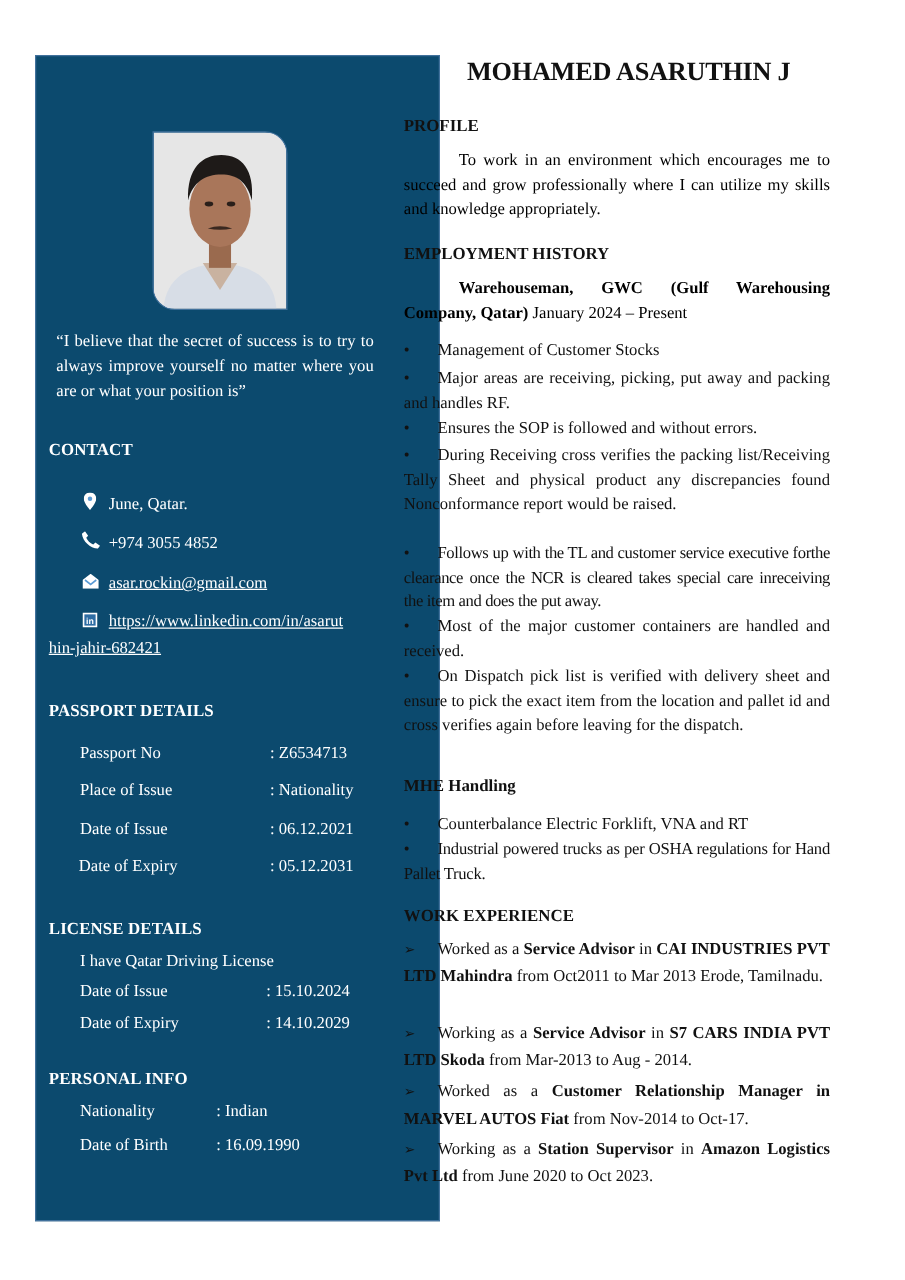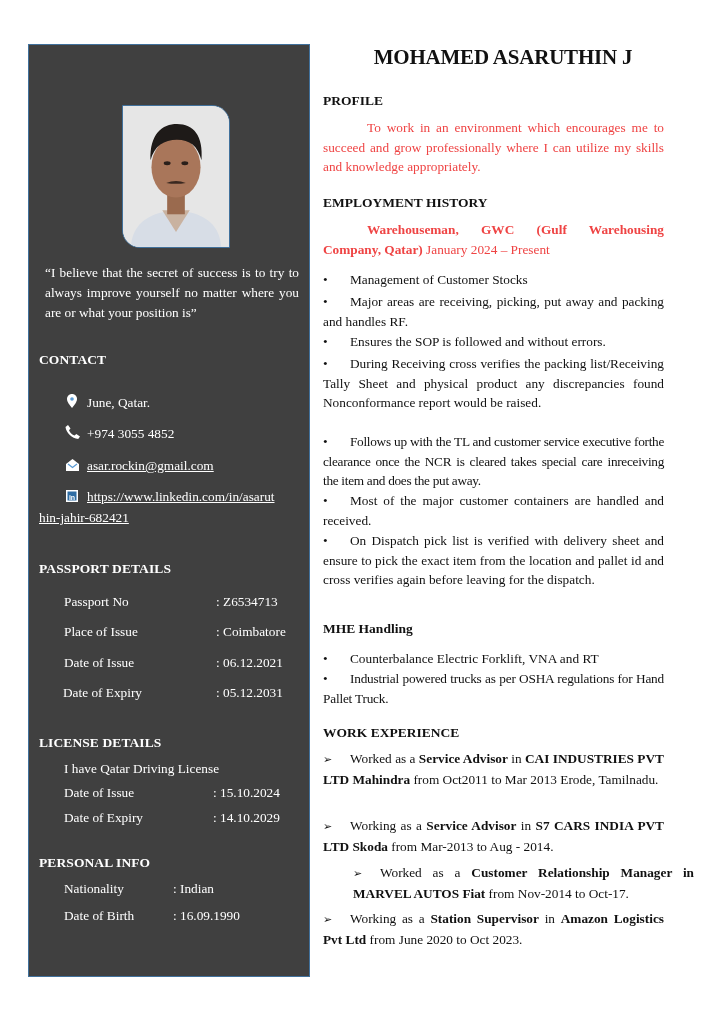--- a/index.html
+++ b/index.html
@@ -1,21 +1,21 @@
 <!DOCTYPE html>
 <html><head>
   <meta charset="utf-8">
   <style>
     * { box-sizing: border-box; margin: 0; padding: 0; }
     html, body { width: 724px; height: 1024px; background: #ffffff; overflow: hidden; }
     body { position: relative; font-family: "Liberation Serif", serif; color: #111; }
 
     .sidebar {
-      position: absolute; left: 28px; top: 44px; width: 282px; height: 933px;
-      background: #404040; border: 1px solid #41719c; color: #ffffff;
+      position: absolute; left: 28px; top: 44px; width: 324px; height: 933px;
+      background: #0c4a6e; border: 1px solid #41719c; color: #ffffff;
       font-family: "Liberation Serif", serif;
     }
     .photo {
       position: absolute; left: 93px; top: 60px; width: 108px; height: 143px;
       border-radius: 0 18px 0 18px; overflow: hidden;
       border: 1px solid #41719c;
       background: linear-gradient(180deg, #e9e9e9 0%, #e2e2e2 100%);
     }
     .photo svg { width: 100%; height: 100%; display: block; }
 
@@ -35,21 +35,21 @@
     .kv { position: absolute; font-size: 13.3px; color: #fff; }
     .kv .k { position: absolute; left: 0; white-space: nowrap; }
     .kv .v { position: absolute; white-space: nowrap; }
 
     .main { position: absolute; left: 323px; top: 44px; width: 360px; }
     .name {
       position: absolute; left: 0; top: 0; width: 360px; text-align: center;
       font-weight: bold; font-size: 21px; color: #111; letter-spacing: -0.2px;
     }
     .heading { position: absolute; left: 0; font-weight: bold; font-size: 13.5px; color: #111; }
-    .para { position: absolute; left: 0; width: 341px; font-size: 13.3px; line-height: 19.5px; text-align: justify; color: #ef4444; }
+    .para { position: absolute; left: 0; width: 341px; font-size: 13.3px; line-height: 19.5px; text-align: justify; color: #000000; }
     .para.indent { text-indent: 44px; }
     .bullet { position: absolute; left: 0; width: 341px; font-size: 13.3px; line-height: 19.5px; text-align: justify; color: #111; }
     .bullet .dot { display: inline-block; width: 27px; }
     .arrow { display: inline-block; width: 27px; font-size: 11px; }
     b { font-weight: bold; }
   </style>
 </head>
 <body>
 
 <div class="sidebar">
@@ -109,21 +109,21 @@
   </div>
 
   <div class="side-heading" style="top:516px;">PASSPORT DETAILS</div>
 
   <div class="kv" style="left:35px; top:549px;">
     <span class="k">Passport No</span>
     <span class="v" style="left:152px;">: Z6534713</span>
   </div>
   <div class="kv" style="left:35px; top:579px;">
     <span class="k">Place of Issue</span>
-    <span class="v" style="left:152px;">: Coimbatore</span>
+    <span class="v" style="left:152px;">: Nationality</span>
   </div>
   <div class="kv" style="left:35px; top:610px;">
     <span class="k">Date of Issue</span>
     <span class="v" style="left:152px;">: 06.12.2021</span>
   </div>
   <div class="kv" style="left:34px; top:640px;">
     <span class="k">Date of Expiry</span>
     <span class="v" style="left:153px;">: 05.12.2031</span>
   </div>
 
@@ -171,16 +171,16 @@
   <div class="heading" style="top:577px;">MHE Handling</div>
   <p class="bullet" style="top:605px;"><span class="dot">•</span><span>Counterbalance Electric Forklift, VNA and RT</span></p>
   <p class="bullet" style="top:625px; letter-spacing:-0.2px;"><span class="dot">•</span><span>Industrial powered trucks as per OSHA regulations for Hand Pallet Truck.</span></p>
 
   <div class="heading" style="top:681px;text-align:center;">WORK EXPERIENCE</div>
 
   <p class="bullet" style="top:705px;"><span class="arrow">➢</span><span>Worked as a </span><b>Service Advisor</b><span> in </span><b>CAI INDUSTRIES PVT LTD Mahindra</b><span> from Oct2011 to Mar 2013 Erode, Tamilnadu.</span></p>
 
   <p class="bullet" style="top:772px;"><span class="arrow">➢</span><span>Working as a </span><b>Service Advisor</b><span> in </span><b>S7 CARS INDIA PVT LTD Skoda</b><span> from Mar-2013 to Aug - 2014.</span></p>
 
-  <p class="bullet" style="top:819px;margin-left:30px;"><span class="arrow">➢</span><span>Worked as a </span><b>Customer Relationship Manager in MARVEL AUTOS Fiat</b><span></span><b></b><span> from Nov-2014 to Oct-17.</span></p>
+  <p class="bullet" style="top:819px;"><span class="arrow">➢</span><span>Worked as a </span><b>Customer Relationship Manager in MARVEL AUTOS Fiat</b><span></span><b></b><span> from Nov-2014 to Oct-17.</span></p>
 
   <p class="bullet" style="top:865px;"><span class="arrow">➢</span><span>Working as a </span><b>Station Supervisor</b><span> in </span><b>Amazon Logistics Pvt Ltd</b><span> from June 2020 to Oct 2023.</span></p>
 </div>
 
 </body></html>

